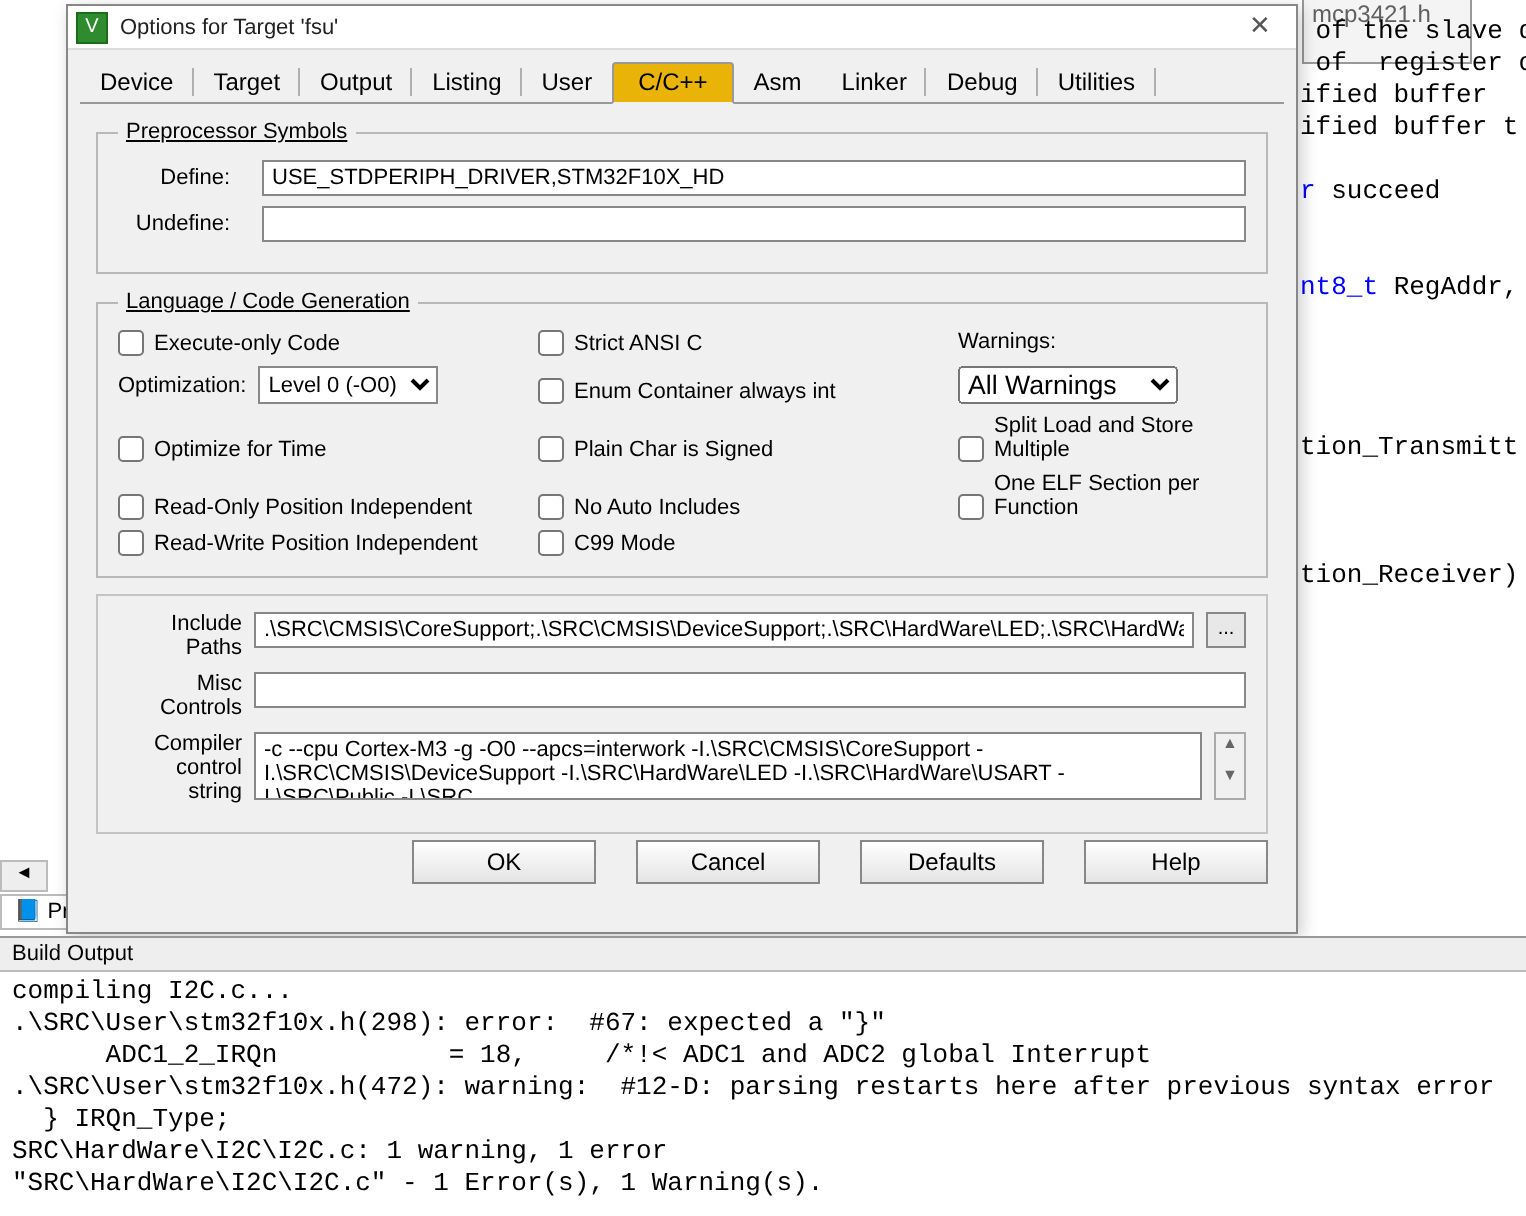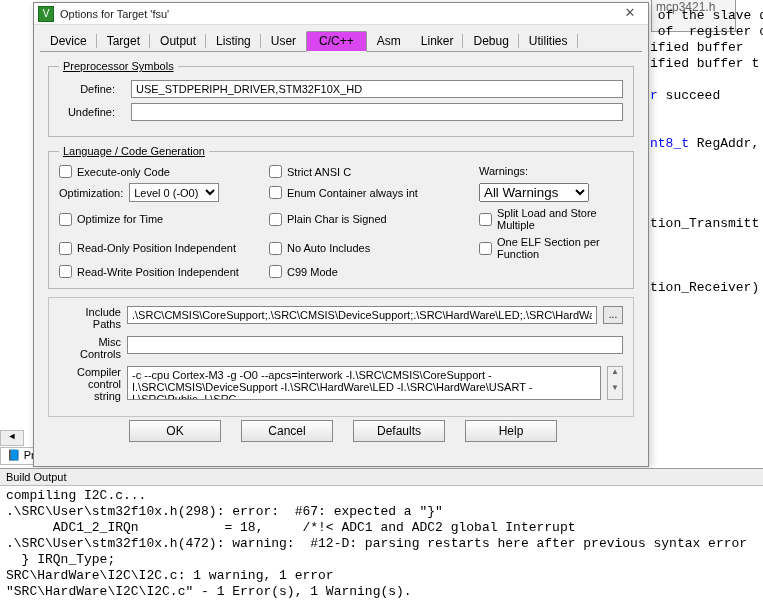--- a/index.html
+++ b/index.html
@@ -83,21 +83,21 @@
     position: relative;
   }
   .tab.sep::after {
     content: "";
     position: absolute;
     right: 0; top: 3px; bottom: 3px;
     width: 1px;
     background: #b0b0b0;
   }
   .tab.active {
-    background: #d946ef;
+    background: #eab308;
     border: 1px solid #999;
     border-bottom: 1px solid #f0f0f0;
     border-radius: 2px 2px 0 0;
     margin-bottom: -1px;
     padding: 2px 12px 3px 12px;
   }
   .tabline {
     border-top: 1px solid #999;
     margin: 0 6px;
   }
@@ -118,21 +118,21 @@
     background: #fff;
     font-size: 11px;
     padding: 0 4px;
   }
 
   .lang-grid {
     display: grid;
     grid-template-columns: 210px 210px 1fr;
     row-gap: 5px;
   }
-  .chk { display: flex; align-items: center; gap: 5px; }
+  .chk { display: flex; align-items: flex-end; gap: 5px; }
   .chk input { width: 13px; height: 13px; margin:0; }
   .chk.disabled { color: #888; }
   .chk.disabled input { opacity: 0.6; }
 
   .opt-row { display: flex; align-items: center; gap: 6px; }
   .opt-row select {
     width: 90px;
     height: 19px;
     font-size: 11px;
     border: 1px solid #888;
@@ -166,21 +166,21 @@
     width: 16px; height: 34px;
     display:flex; flex-direction:column;
     border:1px solid #aaa; background:#f0f0f0;
   }
   .scroll-widget div{ flex:1; text-align:center; font-size:8px; color:#666;}
 
   .dlg-buttons {
     position: absolute;
     bottom: 8px; left: 4px; right: 0;
     display: flex;
-    justify-content: center;
+    justify-content: flex-end;
     gap: 20px;
     padding: 16px 14px;
   }
   .dlg-buttons button {
     width: 92px; height: 22px;
     border: 1px solid #888;
     background: linear-gradient(#fff,#e4e4e4);
     font-size: 12px; font-family: inherit;
     cursor: pointer;
   }

